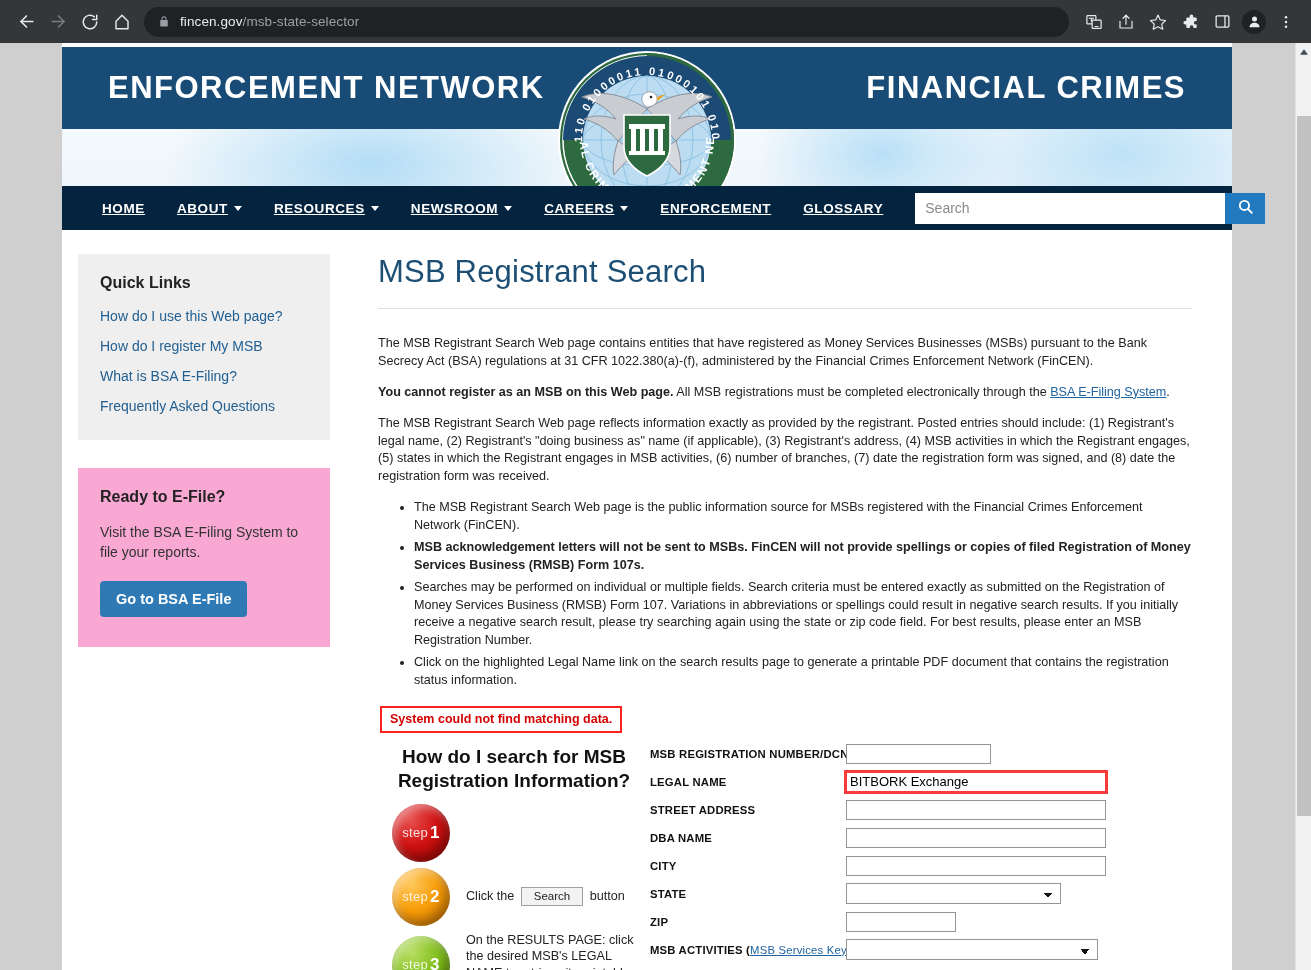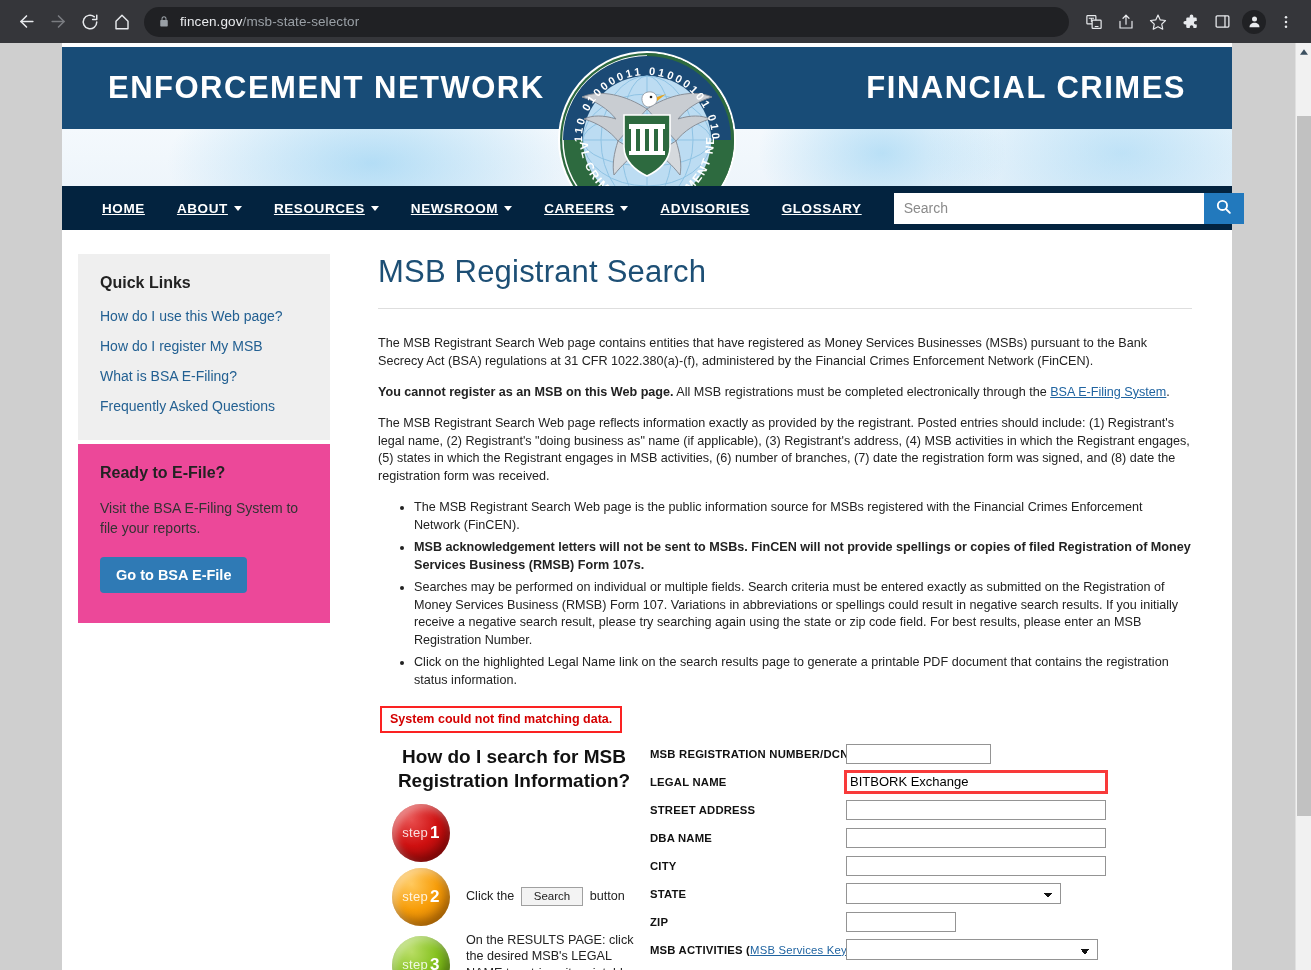--- a/index.html
+++ b/index.html
@@ -224,21 +224,21 @@
   .content-row {
     display: flex;
     padding-top: 24px;
   }
   .sidebar { width: 252px; margin-left: 16px; flex: none; }
   .side-box {
     background: #efefef;
     padding: 20px 22px 26px 22px;
     box-sizing: border-box;
   }
-  .side-box.efile { background: #ec4899; margin-top: 4px; padding-bottom: 30px;}
+  .side-box.efile { background: #f9a8d4; margin-top: 28px; padding-bottom: 30px;}
   .side-title {
     font-size: 16px;
     font-weight: bold;
     color: #222;
     margin-bottom: 16px;
   }
   .side-link {
     display: block;
     color: #236092;
     font-size: 14px;
@@ -585,21 +585,21 @@
         </a>
       <a class="nav-item" href="#">
           <span>NEWSROOM</span>
           <i class="caret"></i>
         </a>
       <a class="nav-item" href="#">
           <span>CAREERS</span>
           <i class="caret"></i>
         </a>
       <a class="nav-item" href="#">
-          <span>ADVISORIES</span>
+          <span>ENFORCEMENT</span>
         </a>
       <a class="nav-item" href="#">
           <span>GLOSSARY</span>
         </a>
 
       <div class="nav-search">
         <input type="text" placeholder="Search" style="">
         <button class="nav-search-btn">
           <span>
             <svg width="17" height="17" viewBox="0 0 24 24" fill="none" stroke="currentColor" stroke-width="2.6" stroke-linecap="round">

